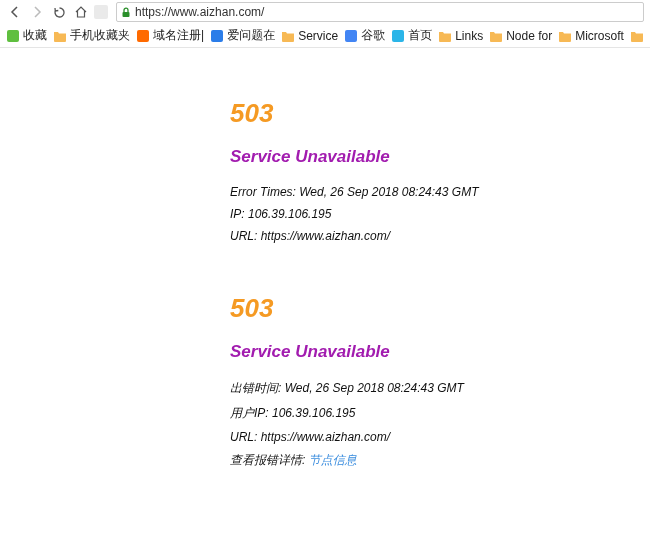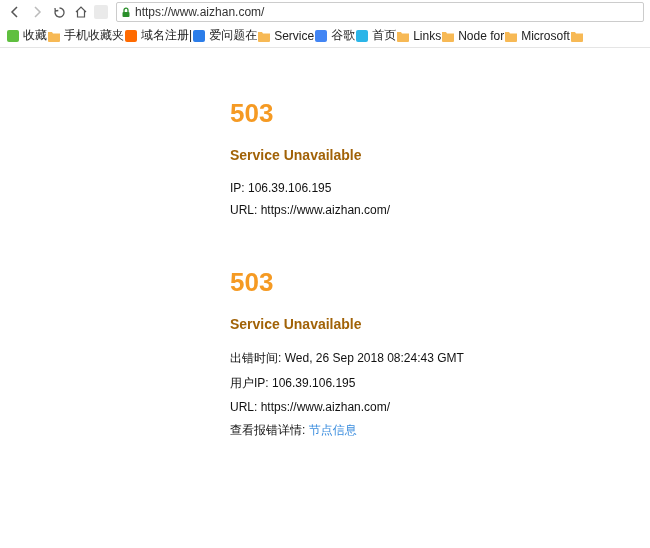--- a/index.html
+++ b/index.html
@@ -34,42 +34,43 @@
     height: 20px;
     padding: 0 4px;
     margin-left: 4px;
   }
   .lock-icon { color: #2a8f2a; font-size: 11px; margin-right: 4px;}
   .url-text { color: #333; font-size: 12px; }
   .bookmarks-row {
     display: flex; align-items: center;
     height: 24px;
     padding: 0 6px;
+    gap: 6px;
     border-bottom: 1px solid #e5e5e5;
     font-size: 12px;
     white-space: nowrap;
   }
   .bm-item {
     display: inline-flex; align-items: center;
     color: #222;
     gap: 3px;
     cursor: pointer;
   }
   .bm-icon { width:14px; height:14px; display:inline-flex; align-items:center; justify-content:center; font-size:12px; }
-  .content { padding-left: 230px; padding-top: 50px; }
+  .content { padding-left: 230px; padding-top: 50px; font-style: italic; }
   .err-block { margin-bottom: 50px; }
   .code {
     color: #f59a23;
     font-size: 26px;
     font-weight: bold;
     margin-bottom: 18px;
   }
   .title {
-    color: #a16207;
-    font-size: 14px;
+    color: #a21caf;
+    font-size: 17px;
     font-weight: bold;
     margin-bottom: 18px;
   }
   .row { font-size: 12px; color: #111; margin-bottom: 8px; }
   .row-pair { display:flex; gap:24px; }
   .link { color: #3b8dde; cursor:pointer; }
   .grey-icon { background:#eaeaea; width:14px; height:14px; border-radius:2px; }
   svg { display:block; }
 </style>
 </head>
@@ -186,20 +187,21 @@
           <path d="M1 2 h4 l1 1.5 h7 v7.5 a1 1 0 0 1 -1 1 h-10 a1 1 0 0 1 -1 -1 z" fill="#f7b955"></path>
         </svg>
       </span>
     </span>
   </div>
 
 <div class="content">
 <div class="err-block">
     <div class="code">503</div>
     <div class="title">Service Unavailable</div>
+    <div class="row">Error Times: Wed, 26 Sep 2018 08:24:43 GMT</div>
     <div class="row row-pair">
       <span>IP: 106.39.106.195</span>
     </div>
     <div class="row">URL: https://www.aizhan.com/</div>
   </div>
     <div class="err-block">
     <div class="code">503</div>
     <div class="title">Service Unavailable</div>
     <div class="row">出错时间: Wed, 26 Sep 2018 08:24:43 GMT</div>
     <div class="row row-pair">

